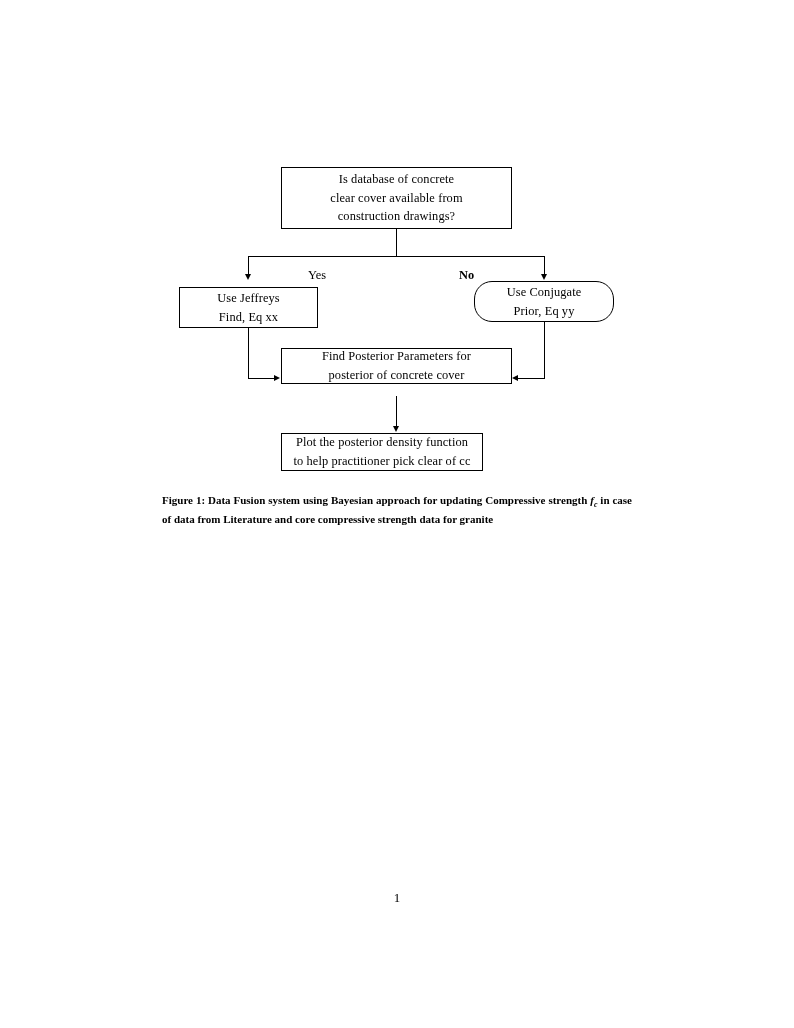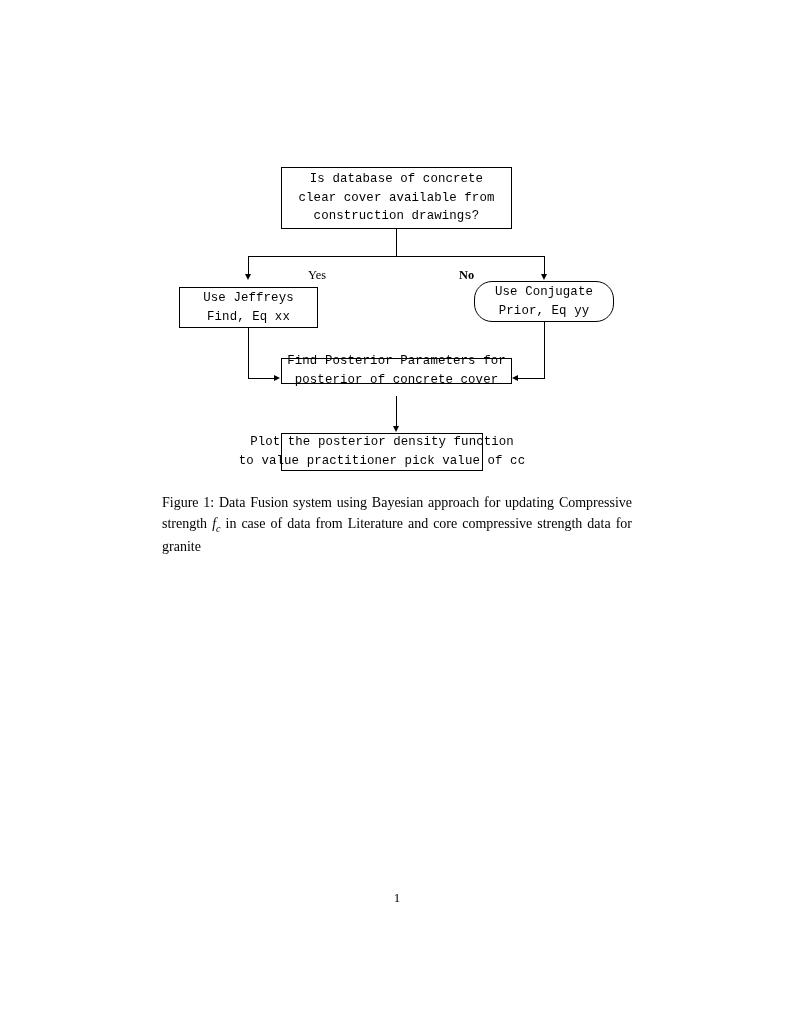--- a/index.html
+++ b/index.html
@@ -41,27 +41,26 @@
     justify-content: center;
     text-align: center;
     font-size: 12.4px;
     line-height: 1.52;
     letter-spacing: 0.1px;
     z-index: 3;
   }
   .node .line {
     display: block;
     white-space: nowrap;
-    font-family: Liberation Mono, monospace;
   }
 
   #node-decision { left: 281px; top: 167px; width: 231px; height: 62px; }
   #node-jeffreys { left: 179px; top: 287px; width: 139px; height: 41px; }
   #node-conjugate { left: 474px; top: 281px; width: 140px; height: 41px; border-radius: 18px; }
-  #node-posterior { left: 281px; top: 358px; width: 231px; height: 26px; }
+  #node-posterior { left: 281px; top: 348px; width: 231px; height: 36px; }
   #node-plot      { left: 281px; top: 433px; width: 202px; height: 38px; }
 
   
   .conn {
     position: absolute;
     background: #000000;
     z-index: 1;
   }
   .conn.v { width: 1px; }
   .conn.h { height: 1px; }
@@ -100,24 +99,25 @@
   }
   #label-yes { left: 305px; top: 237px; }
   #label-no  { left: 456px; top: 237px; font-weight: bold; }
 
   
   .caption {
     position: absolute;
     left: 162px;
     top: 492px;
     width: 470px;
-    font-size: 14px;
+    font-size: 11px;
     line-height: 1.52;
     text-align: justify;
     text-justify: inter-word;
+    font-weight: bold;
   }
   .caption .fc {
     font-style: italic;
     font-family: "Liberation Serif", "DejaVu Serif", serif;
   }
   .caption .fc sub {
     font-size: 0.72em;
     font-style: italic;
   }
 
@@ -154,21 +154,21 @@
       <span class="line">Prior, Eq yy</span>
     </div>
 
     <div class="node" id="node-posterior">
       <span class="line">Find Posterior Parameters for</span>
       <span class="line">posterior of concrete cover</span>
     </div>
 
     <div class="node" id="node-plot">
       <span class="line">Plot the posterior density function</span>
-      <span class="line">to value practitioner pick value of cc</span>
+      <span class="line">to help practitioner pick clear of cc</span>
     </div>
 
     <span class="edge-label" id="label-yes">Yes</span>
     <span class="edge-label" id="label-no">No</span>
 
     <div class="conn v" style="left:396px; top:229px; height:28px;"></div>
     <div class="conn h" style="left:248px; top:256px; width:297px;"></div>
 
     <div class="conn v" style="left:248px; top:256px; height:19px;"></div>
     <div class="arrow down" style="left:245px; top:274px;"></div>

